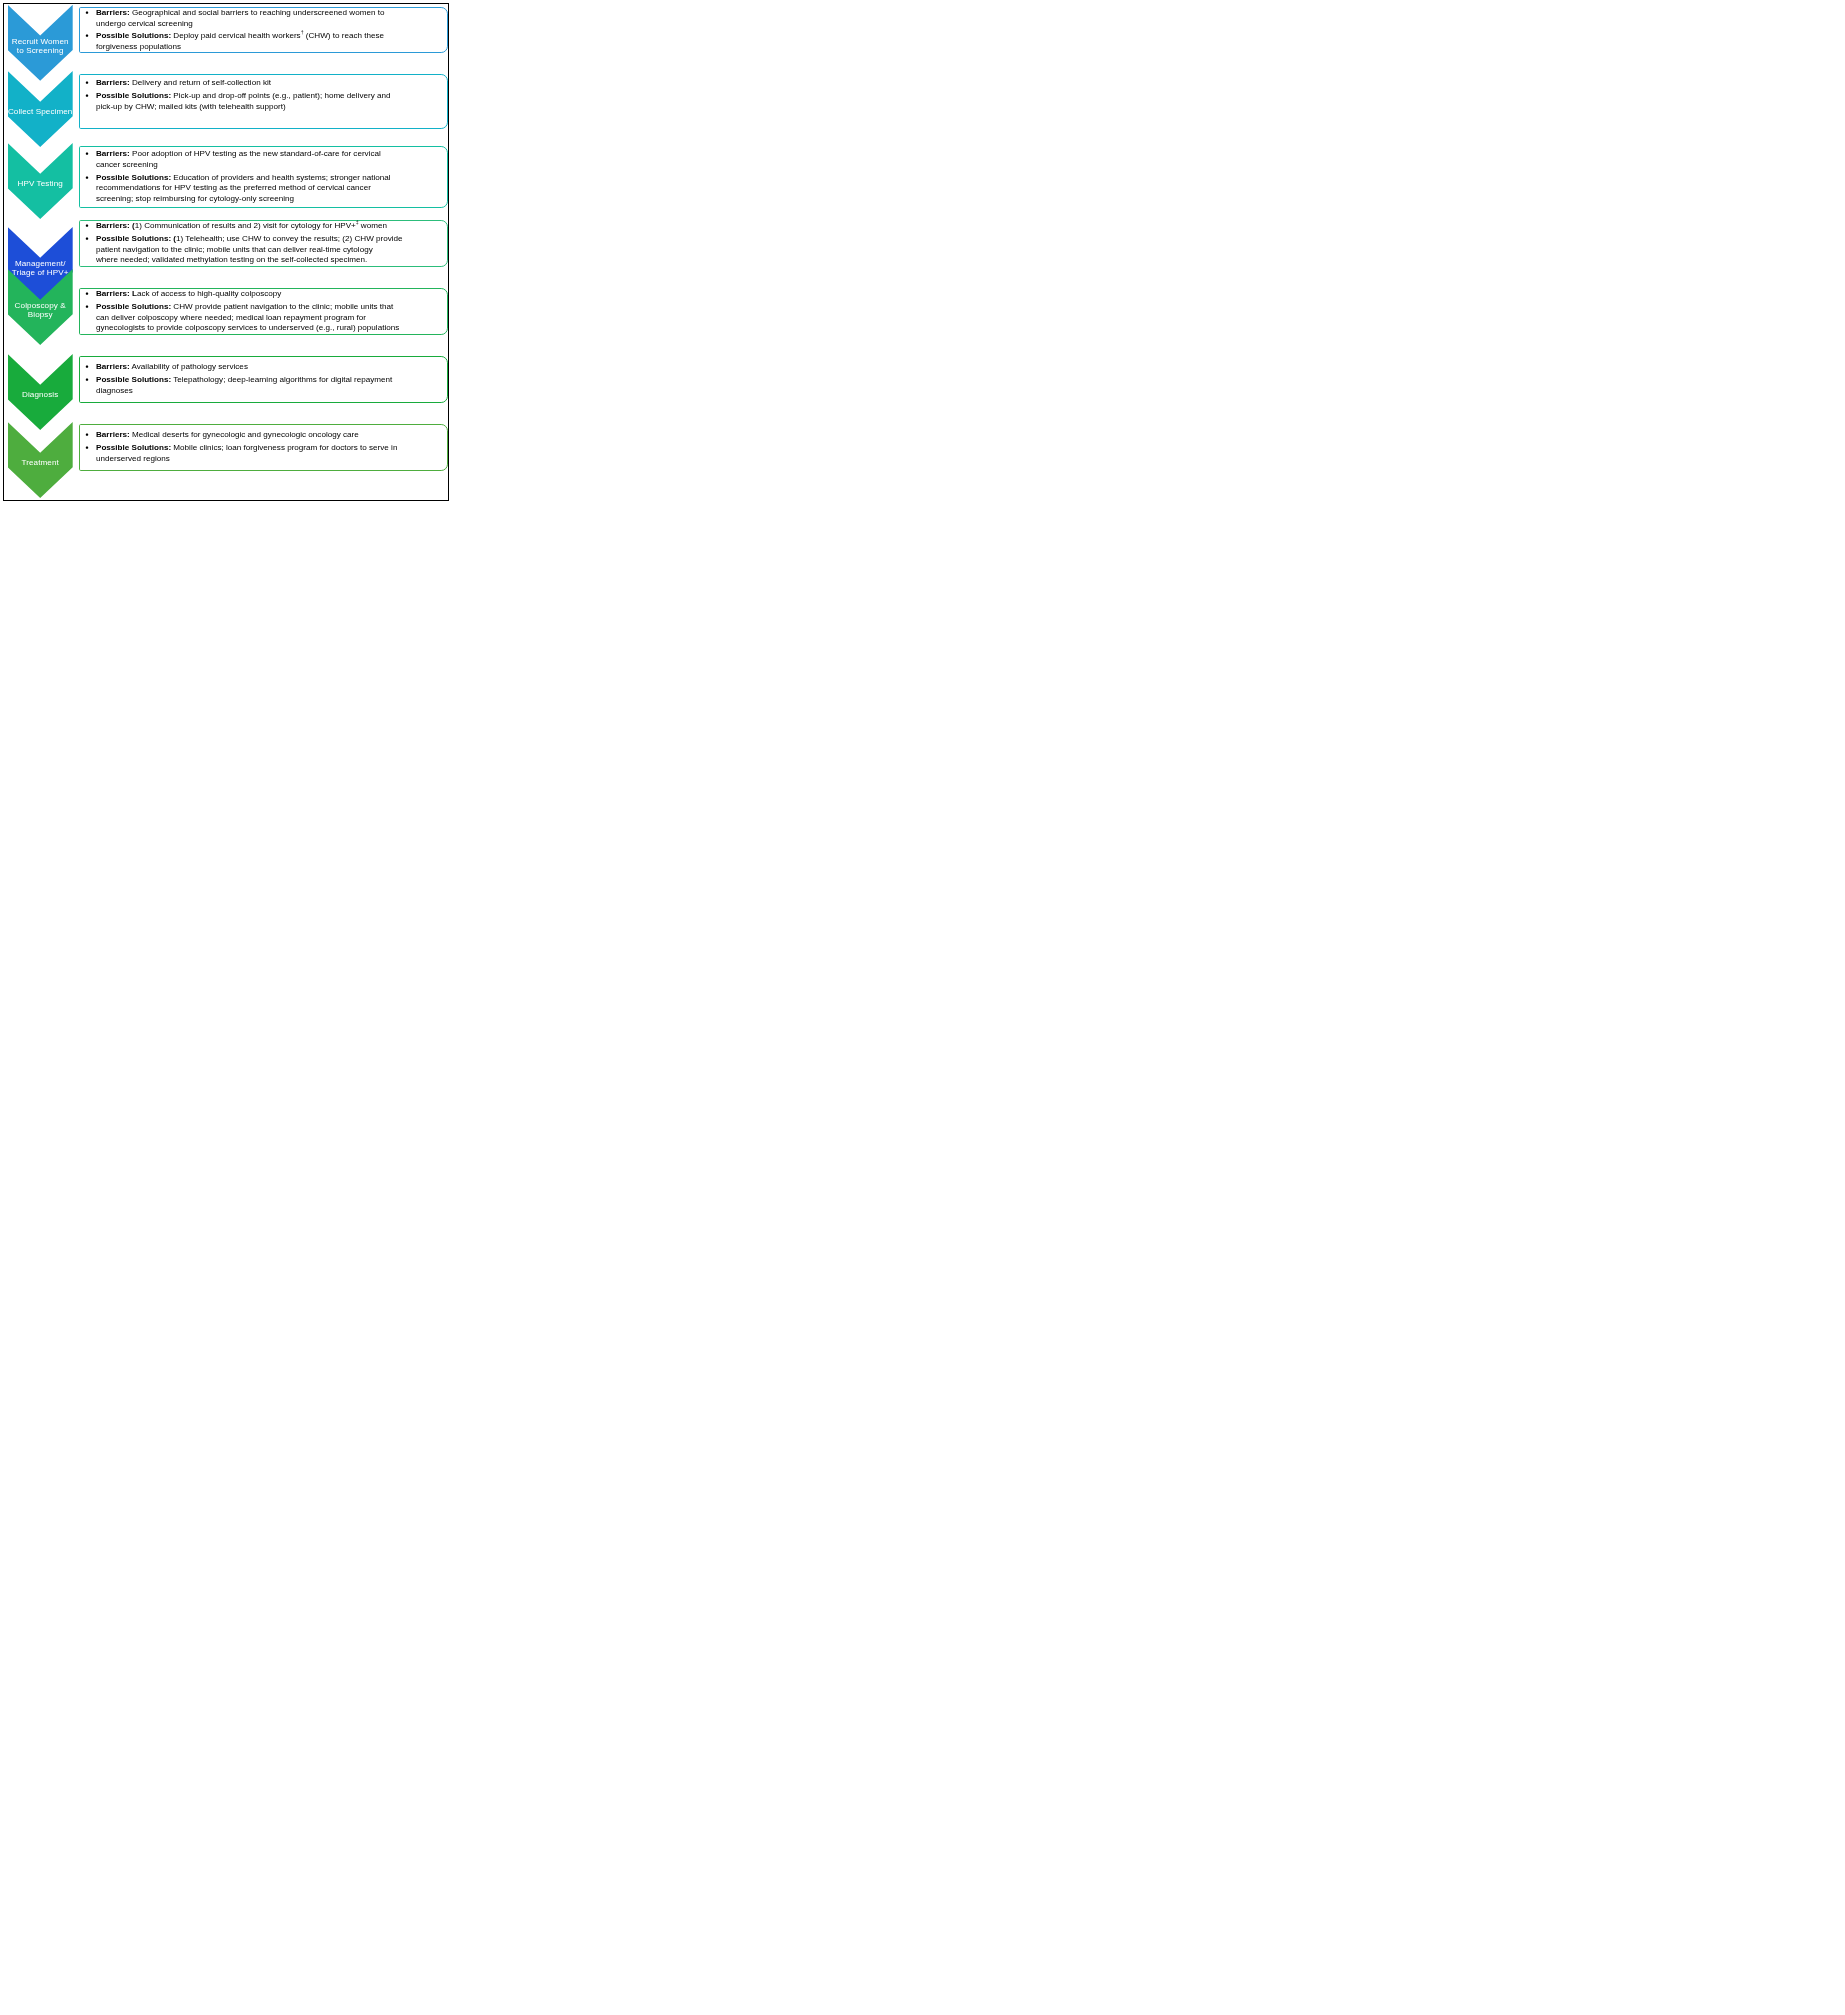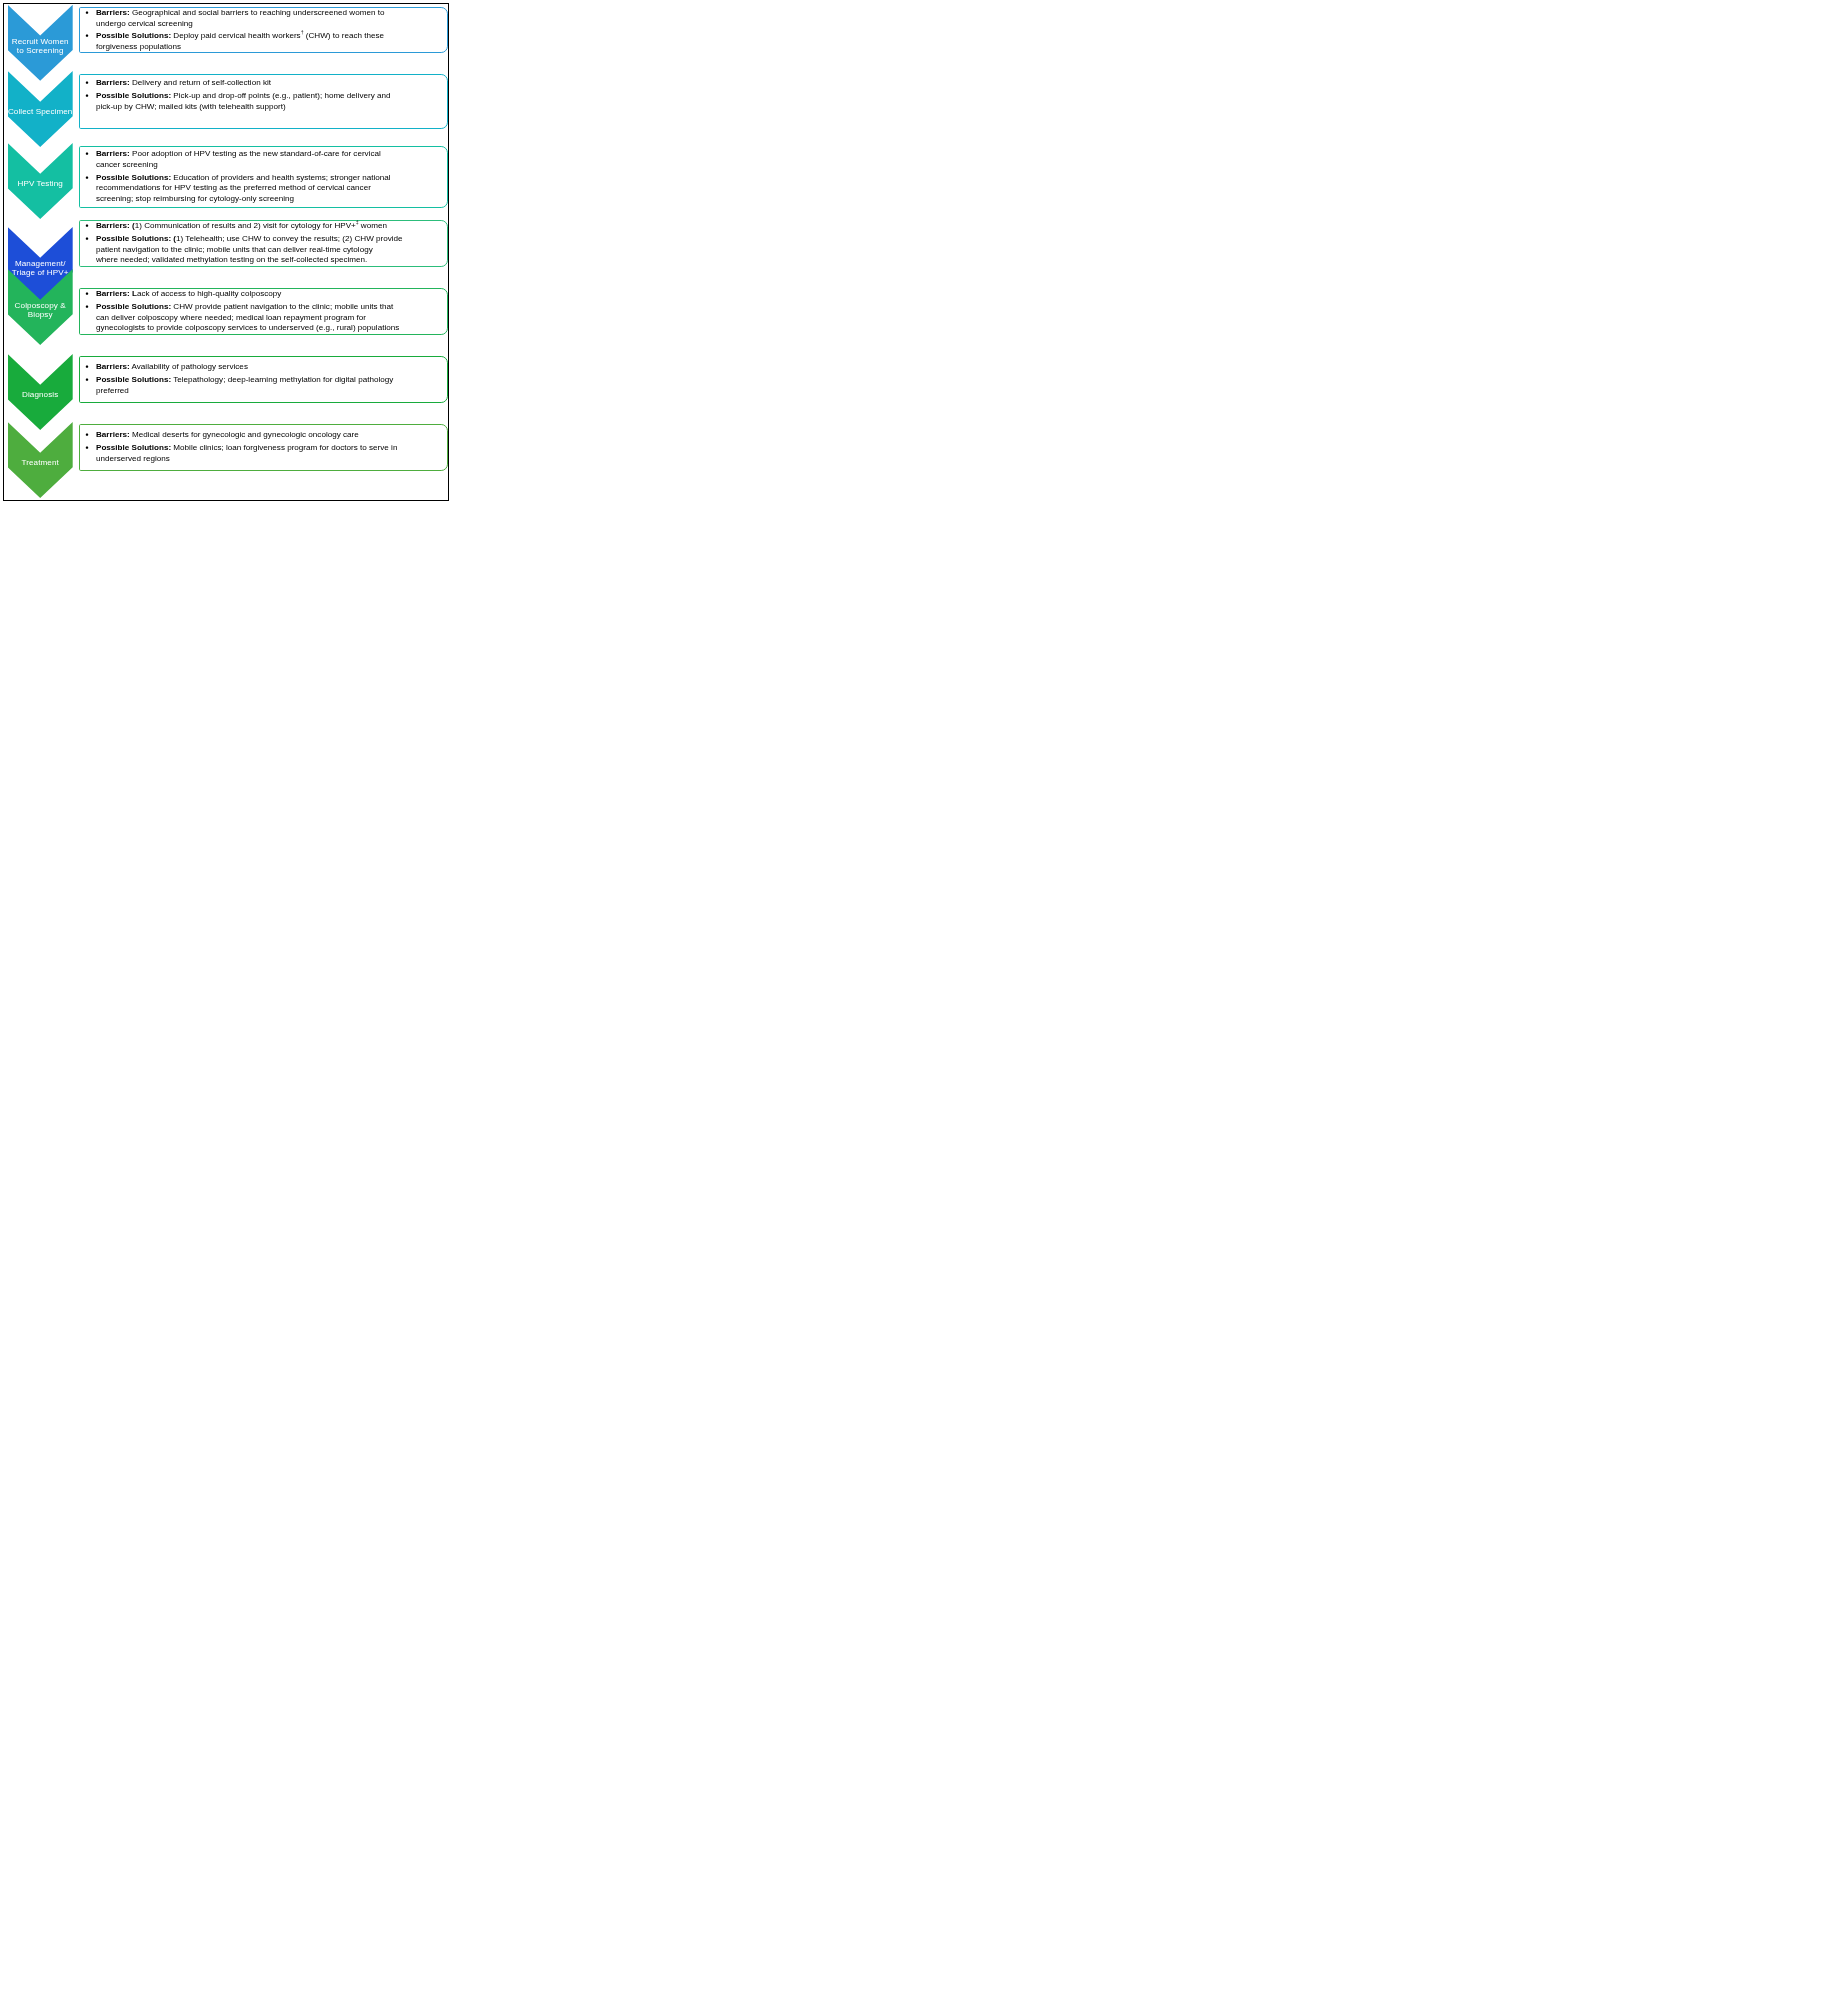--- a/index.html
+++ b/index.html
@@ -139,21 +139,21 @@
           <div class="bullet"><span class="dot">•</span><b>Possible Solutions:</b><span> CHW provide patient navigation to the clinic; mobile units that</span><br><span>can deliver colposcopy where needed; medical loan repayment program for</span><br><span>gynecologists to provide colposcopy services to underserved (e.g., rural) populations</span></div>
         </div>
   </div>
 
   <div class="step">
     <div class="chevron" style="top: 354px; background: rgb(24, 171, 60);">
       <div class="chevron-label"><span>Diagnosis</span></div>
     </div>
     <div class="sbox" style="top: 356px; height: 47px; border-color: rgb(24, 171, 60);">
           <div class="bullet"><span class="dot">•</span><b>Barriers:</b><span> Availability of pathology services</span></div>
-          <div class="bullet"><span class="dot">•</span><b>Possible Solutions:</b><span> Telepathology; deep-learning methylation for digital pathology</span><br><span>preferred</span></div>
+          <div class="bullet"><span class="dot">•</span><b>Possible Solutions:</b><span> Telepathology; deep-learning algorithms for digital repayment</span><br><span>diagnoses</span></div>
         </div>
   </div>
 
   <div class="step">
     <div class="chevron" style="top: 422px; background: rgb(78, 173, 62);">
       <div class="chevron-label"><span>Treatment</span></div>
     </div>
     <div class="sbox" style="top: 424px; height: 47px; border-color: rgb(78, 173, 62);">
           <div class="bullet"><span class="dot">•</span><b>Barriers:</b><span> Medical deserts for gynecologic and gynecologic oncology care</span></div>
           <div class="bullet"><span class="dot">•</span><b>Possible Solutions:</b><span> Mobile clinics; loan forgiveness program for doctors to serve in</span><br><span>underserved regions</span></div>

